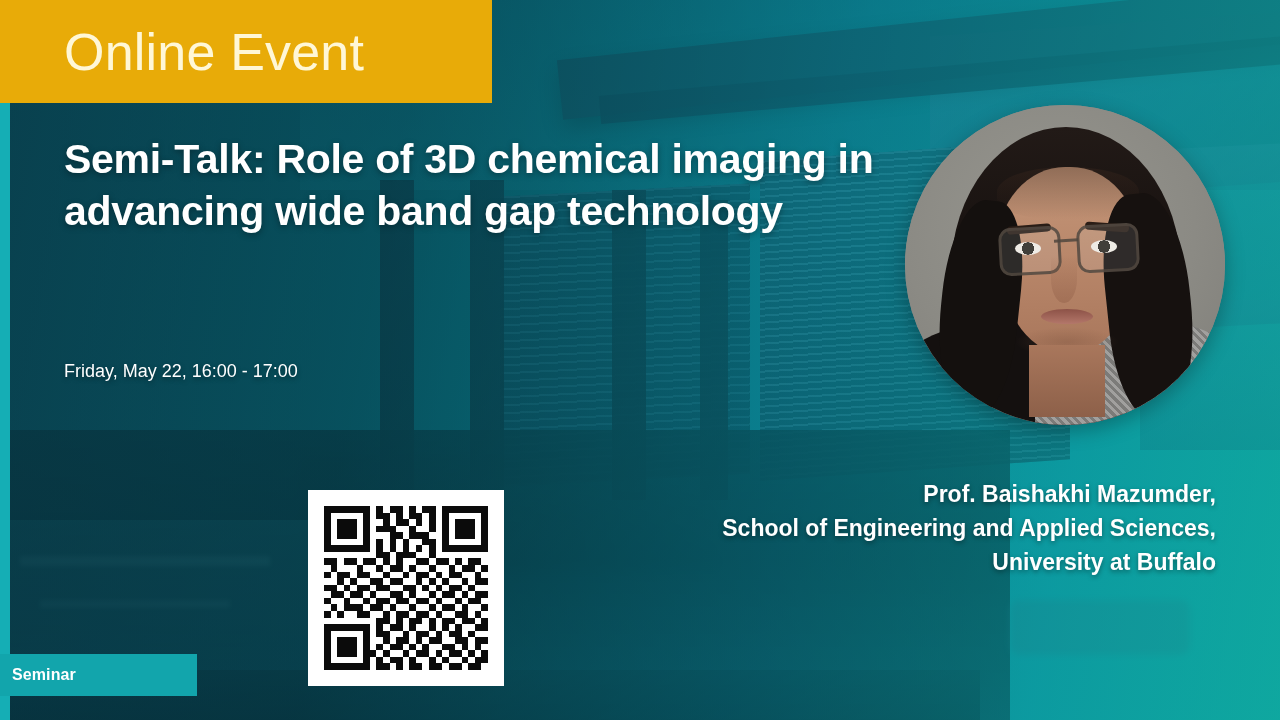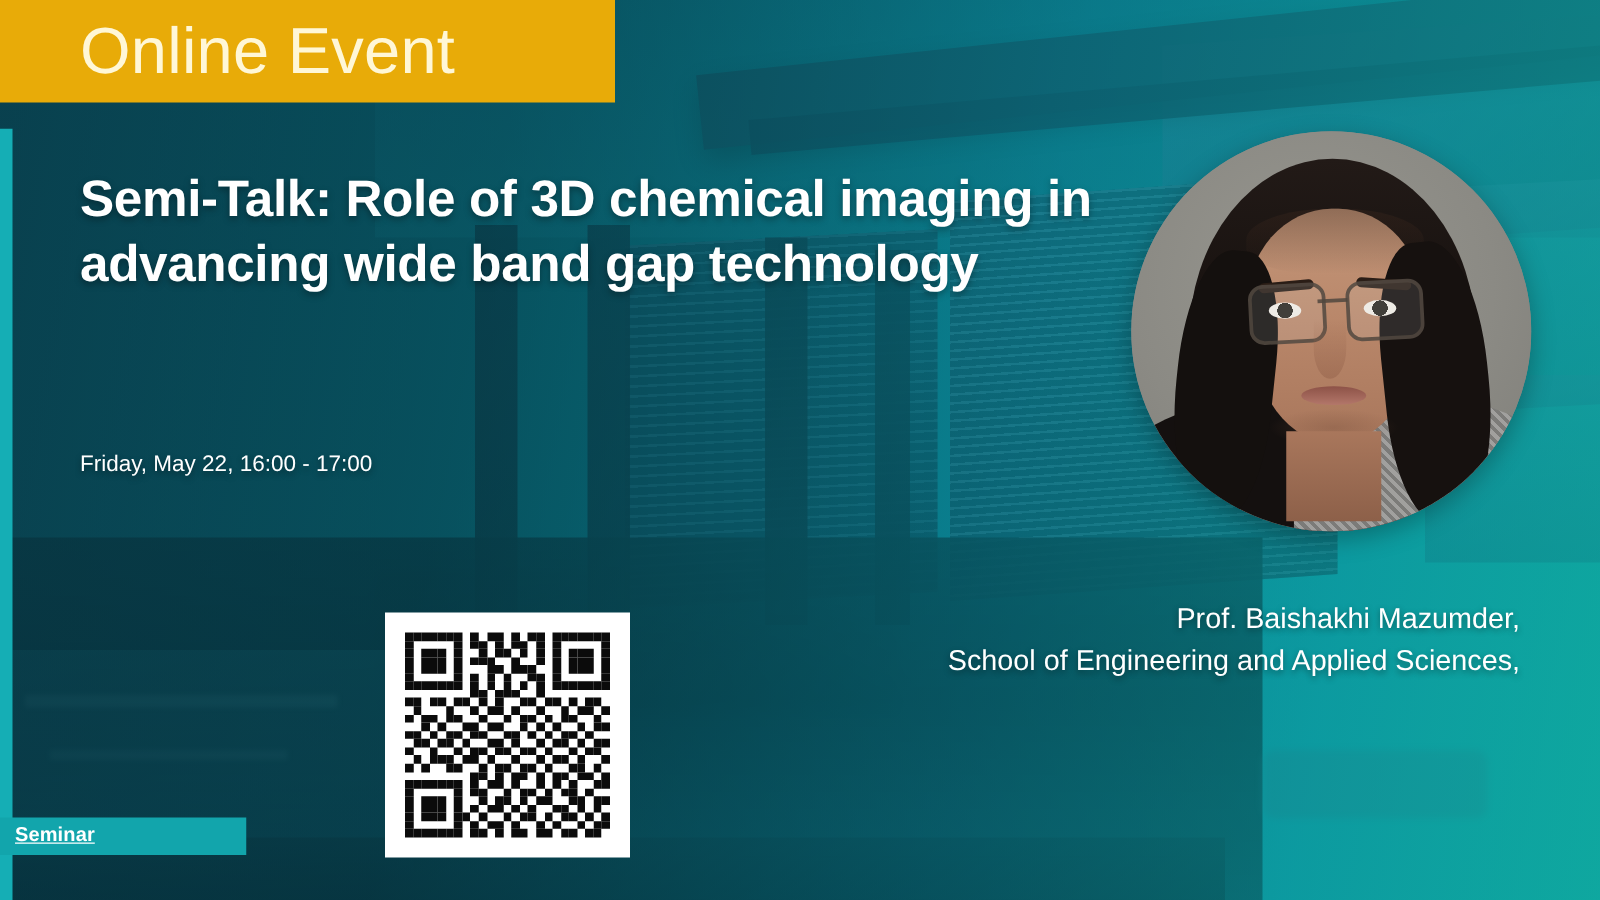--- a/index.html
+++ b/index.html
@@ -163,21 +163,21 @@
     position: absolute;
     left: 0; top: 103px;
     width: 10px; height: 617px;
     background: #15AEB5;
   }
 
   
   .gold-banner {
     position: absolute;
     left: 0; top: 0;
-    width: 492px; height: 82px;
+    width: 492px; height: 103px;
     background: #E8AB08;
     display: flex;
     align-items: center;
   }
   .gold-banner .label {
     margin-left: 64px;
     color: #FFF7D6;
     font-size: 52px;
     font-weight: 400;
     letter-spacing: .2px;
@@ -210,21 +210,21 @@
   .meta .row { white-space: nowrap; }
 
   
   .speaker {
     position: absolute;
     right: 64px; top: 478px;
     width: 700px;
     text-align: right;
     color: #FFFFFF;
     font-size: 23px;
-    font-weight: 400;
+    font-weight: 700;
     line-height: 1.47;
     text-shadow: 0 2px 5px rgba(0,0,0,.4);
   }
 
   
   .portrait {
     position: absolute;
     left: 905px; top: 105px;
     width: 320px; height: 320px;
     border-radius: 50%;
@@ -344,21 +344,21 @@
     color: #FFFFFF;
     font-weight: 700;
     font-size: 16px;
     display: flex;
     align-items: center;
     background: #12A5AC;
     padding-left: 12px;
     letter-spacing: .1px;
   }
   .tag-dept { left: 0; top: 620px; width: 292px; height: 26px; }
-  .tag-type { left: 0; top: 654px; width: 185px; height: 30px; text-decoration: underline; }
+  .tag-type { left: 0; top: 654px; width: 185px; height: 42px; }
 </style>
 </head>
 <body>
 
 <div id="poster">
 
   <div class="bg-gradient"></div>
 
   <div class="bg-photo">
     <div class="bld sky"></div>
@@ -391,20 +391,21 @@
 
   <div class="title">Semi-Talk: Role of 3D chemical imaging in advancing wide band gap technology</div>
 
   <div class="meta">
     <div class="row">Friday, May 22, 16:00 - 17:00</div>
   </div>
 
   <div class="speaker">
     <div>Prof. Baishakhi Mazumder,</div>
     <div>School of Engineering and Applied Sciences,</div>
+    <div>University at Buffalo</div>
   </div>
 
   <div class="portrait">
     <div class="p-bg"></div>
     <div class="p-hair"></div>
     <div class="p-shoulder-l"></div>
     <div class="p-shoulder-r"></div>
     <div class="p-face"></div>
     <div class="p-forehead-shadow"></div>
     <div class="p-hair-l"></div>

